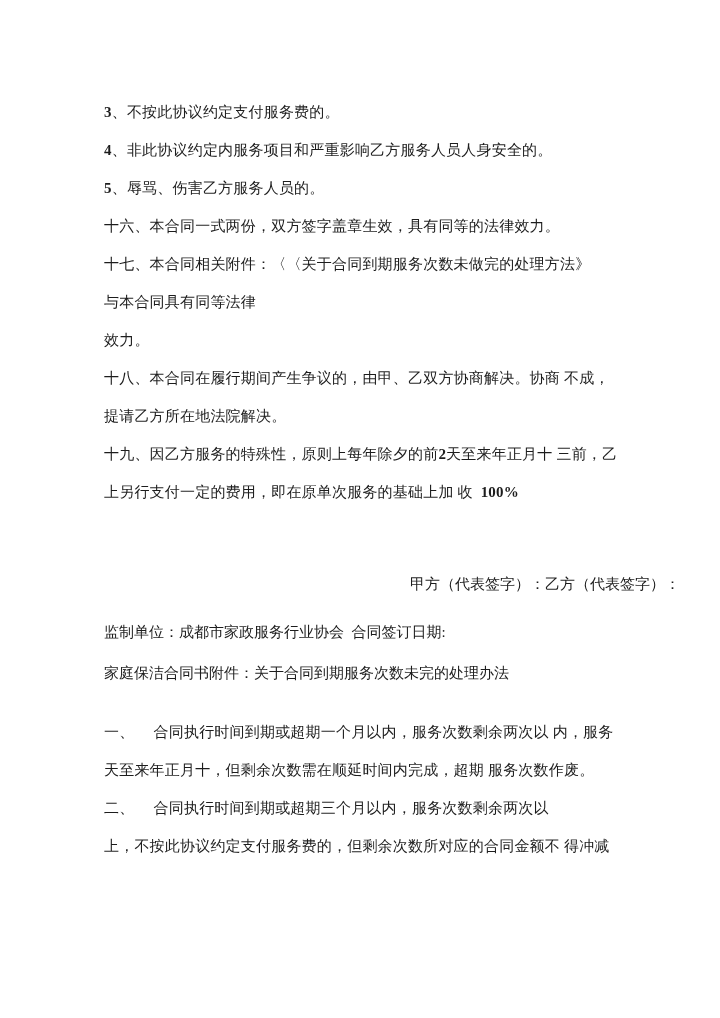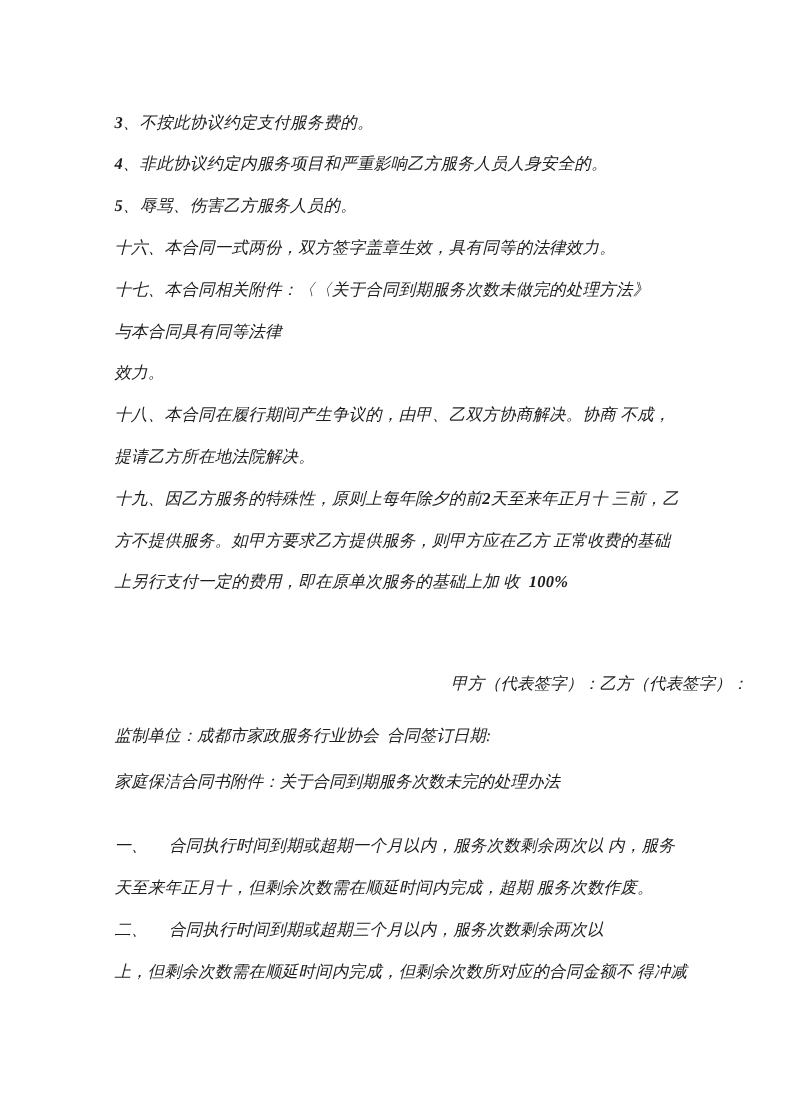--- a/index.html
+++ b/index.html
@@ -13,21 +13,20 @@
     overflow: hidden;
     font-family: "Liberation Serif", "DejaVu Serif", serif;
     color: #1d1d1d;
   }
   .doc {
     box-sizing: border-box;
     width: 720px;
     height: 1018px;
     padding: 93px 40px 0 104px;
     background: #ffffff;
-    font-style: italic;
   }
   .ln {
     font-size: 15px;
     line-height: 38px;
     white-space: pre;
     letter-spacing: 0.2px;
   }
   .b {
     font-weight: 700;
   }
@@ -74,31 +73,30 @@
   <div class="ln">与本合同具有同等法律</div>
 
   <div class="ln">效力。</div>
 
   <div class="ln">十八、本合同在履行期间产生争议的，由甲、乙双方协商解决。协商 不成，</div>
 
   <div class="ln">提请乙方所在地法院解决。</div>
 
   <div class="ln"><span>十九、因乙方服务的特殊性，原则上每年除夕的前</span><span class="b">2</span><span>天至来年正月十 三前，乙</span></div>
 
-  <div class="ln">方不提供服务。如甲方要求乙方提供服务，则甲方应在乙方 正常收费的基础</div>
 
   <div class="ln"><span>上另行支付一定的费用，即在原单次服务的基础上加 收  </span><span class="b">100%</span></div>
 
   <div class="sig-row"><span class="sig-a">甲方（代表签字）：</span><span>乙方（代表签字）：</span></div>
 
   <div class="meta meta-first">监制单位：成都市家政服务行业协会  合同签订日期:</div>
 
   <div class="meta">家庭保洁合同书附件：关于合同到期服务次数未完的处理办法</div>
 
   <div class="ln att-first">一、　 合同执行时间到期或超期一个月以内，服务次数剩余两次以 内，服务</div>
 
   <div class="ln">天至来年正月十，但剩余次数需在顺延时间内完成，超期 服务次数作废。</div>
 
   <div class="ln">二、　 合同执行时间到期或超期三个月以内，服务次数剩余两次以</div>
 
-  <div class="ln">上，但剩余次数需在顺延时间内完成，但剩余次数所对应的合同金额不 得冲减</div>
+  <div class="ln">上，不按此协议约定支付服务费的，但剩余次数所对应的合同金额不 得冲减</div>
 
 </div>
 
 </body></html>

